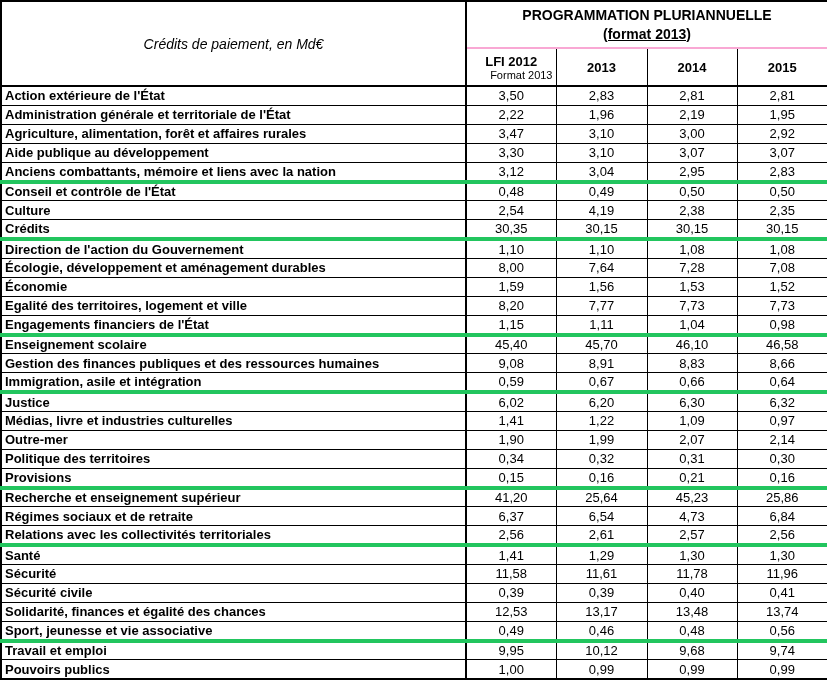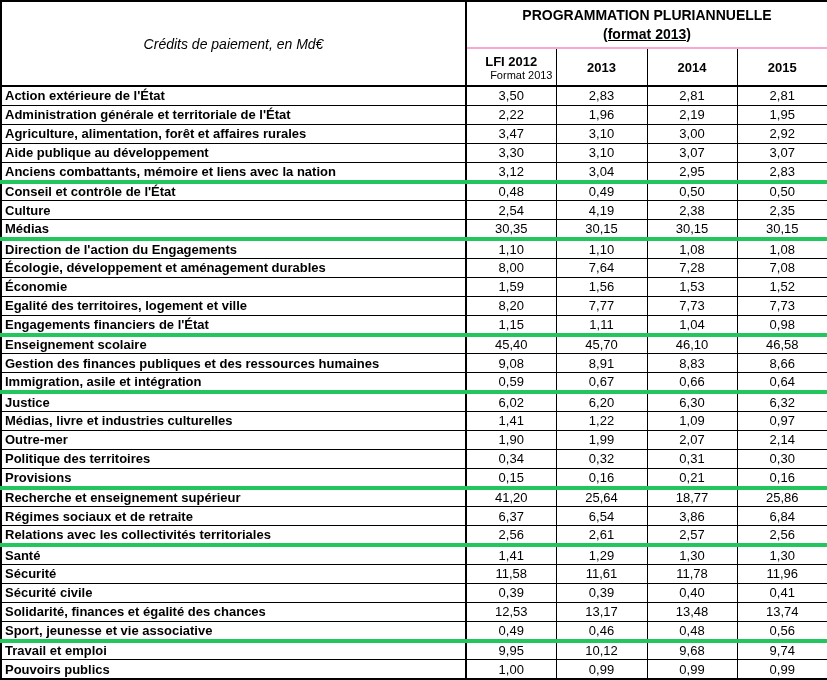--- a/index.html
+++ b/index.html
@@ -162,28 +162,28 @@
         <td class="row-value">0,50</td>
       </tr>
       <tr>
         <td class="row-label">Culture</td>
         <td class="row-value">2,54</td>
         <td class="row-value">4,19</td>
         <td class="row-value">2,38</td>
         <td class="row-value">2,35</td>
       </tr>
       <tr class="group-break">
-        <td class="row-label">Médias</td>
+        <td class="row-label">Crédits</td>
         <td class="row-value">30,35</td>
         <td class="row-value">30,15</td>
         <td class="row-value">30,15</td>
         <td class="row-value">30,15</td>
       </tr>
       <tr>
-        <td class="row-label">Direction de l'action du Engagements</td>
+        <td class="row-label">Direction de l'action du Gouvernement</td>
         <td class="row-value">1,10</td>
         <td class="row-value">1,10</td>
         <td class="row-value">1,08</td>
         <td class="row-value">1,08</td>
       </tr>
       <tr>
         <td class="row-label">Écologie, développement et aménagement durables</td>
         <td class="row-value">8,00</td>
         <td class="row-value">7,64</td>
         <td class="row-value">7,28</td>
@@ -263,28 +263,28 @@
         <td class="row-label">Provisions</td>
         <td class="row-value">0,15</td>
         <td class="row-value">0,16</td>
         <td class="row-value">0,21</td>
         <td class="row-value">0,16</td>
       </tr>
       <tr>
         <td class="row-label">Recherche et enseignement supérieur</td>
         <td class="row-value">41,20</td>
         <td class="row-value">25,64</td>
-        <td class="row-value">18,77</td>
+        <td class="row-value">45,23</td>
         <td class="row-value">25,86</td>
       </tr>
       <tr>
         <td class="row-label">Régimes sociaux et de retraite</td>
         <td class="row-value">6,37</td>
         <td class="row-value">6,54</td>
-        <td class="row-value">3,86</td>
+        <td class="row-value">4,73</td>
         <td class="row-value">6,84</td>
       </tr>
       <tr class="group-break">
         <td class="row-label">Relations avec les collectivités territoriales</td>
         <td class="row-value">2,56</td>
         <td class="row-value">2,61</td>
         <td class="row-value">2,57</td>
         <td class="row-value">2,56</td>
       </tr>
       <tr>

